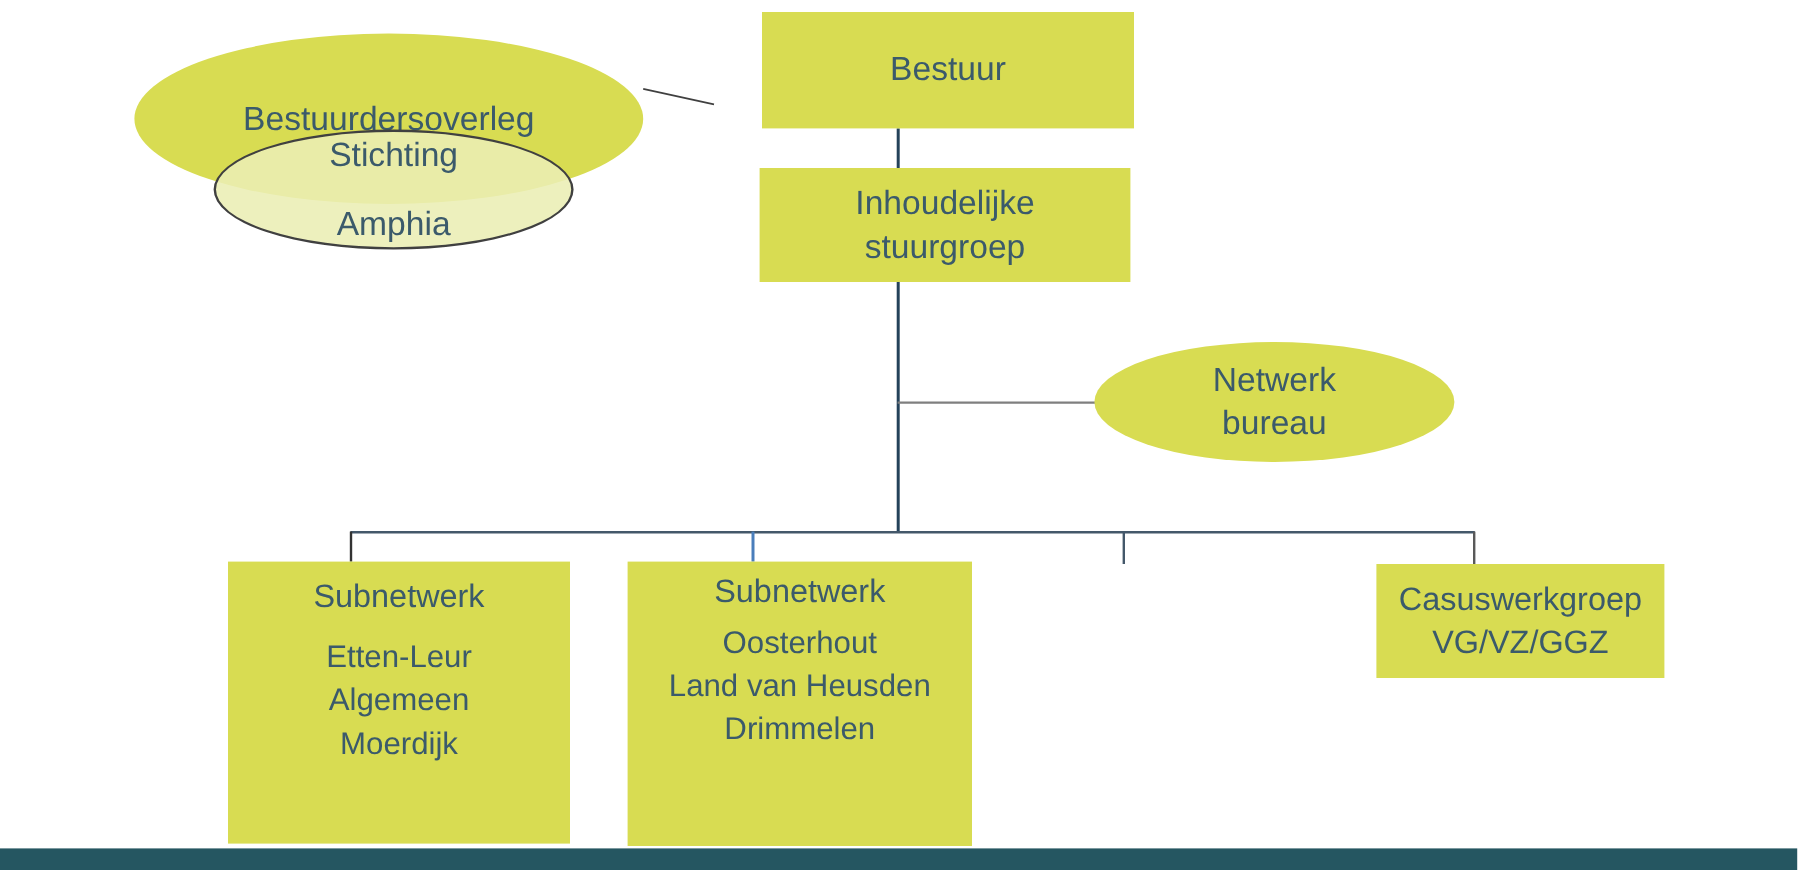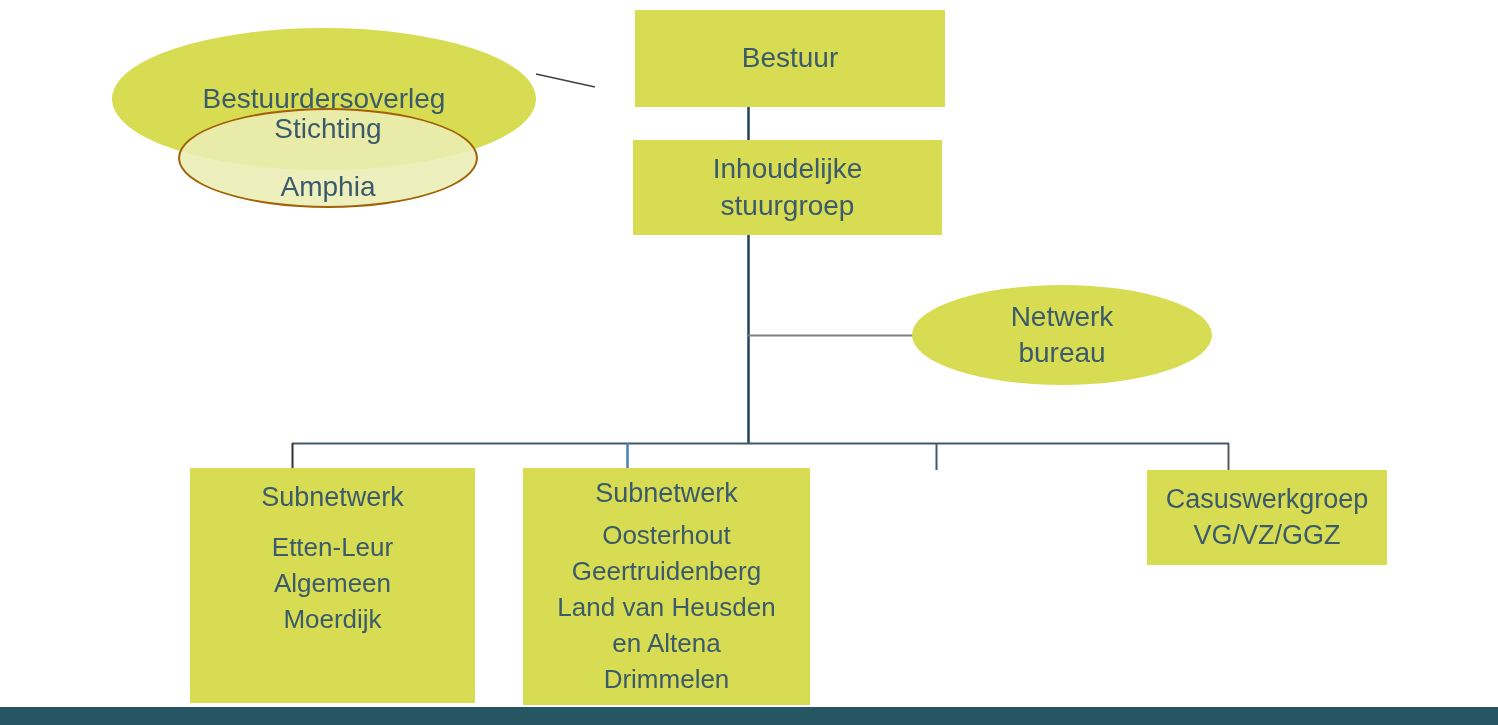--- a/index.html
+++ b/index.html
@@ -23,21 +23,21 @@
     align-items: center;
     justify-content: center;
     text-align: center;
     box-sizing: border-box;
     line-height: 1.3;
   }
   .rect   { background: #d8dc52; margin-left: 40px; }
   .ellipse{ background: #d8dc52; border-radius: 50%; }
   .pale-ellipse {
     background: rgba(235, 238, 180, 0.88);
-    border: 2px solid #a16207;
+    border: 2px solid #404040;
     border-radius: 50%;
     gap: 21px;
   }
   .t28 { font-size: 28px; }
   .t27 { font-size: 27px; }
 
   
   #n-algemeen      { left:112px;  top:28px;  width:424px; height:142px; z-index:1; }
   #n-stichting     { left:178px;  top:108px; width:300px; height:100px; z-index:2; }
   #n-bestuur       { left:595px;  top:10px;  width:310px; height:97px;  }
@@ -112,23 +112,21 @@
       <div>Etten-Leur</div>
       <div>Algemeen</div>
       <div>Moerdijk</div>
     </div>
   </div>
 
   <div id="n-subnet2" class="node rect">
     <div class="box-title" style="margin-bottom:6px;">Subnetwerk</div>
     <div class="box-items">
       <div>Oosterhout</div>
-      <div>Geertruidenberg</div>
       <div>Land van Heusden</div>
-      <div>en Altena</div>
       <div>Drimmelen</div>
     </div>
   </div>
 
 
   <div id="n-casuswerk" class="node rect t27">
     <div>Casuswerkgroep</div>
     <div>VG/VZ/GGZ</div>
   </div>
 

